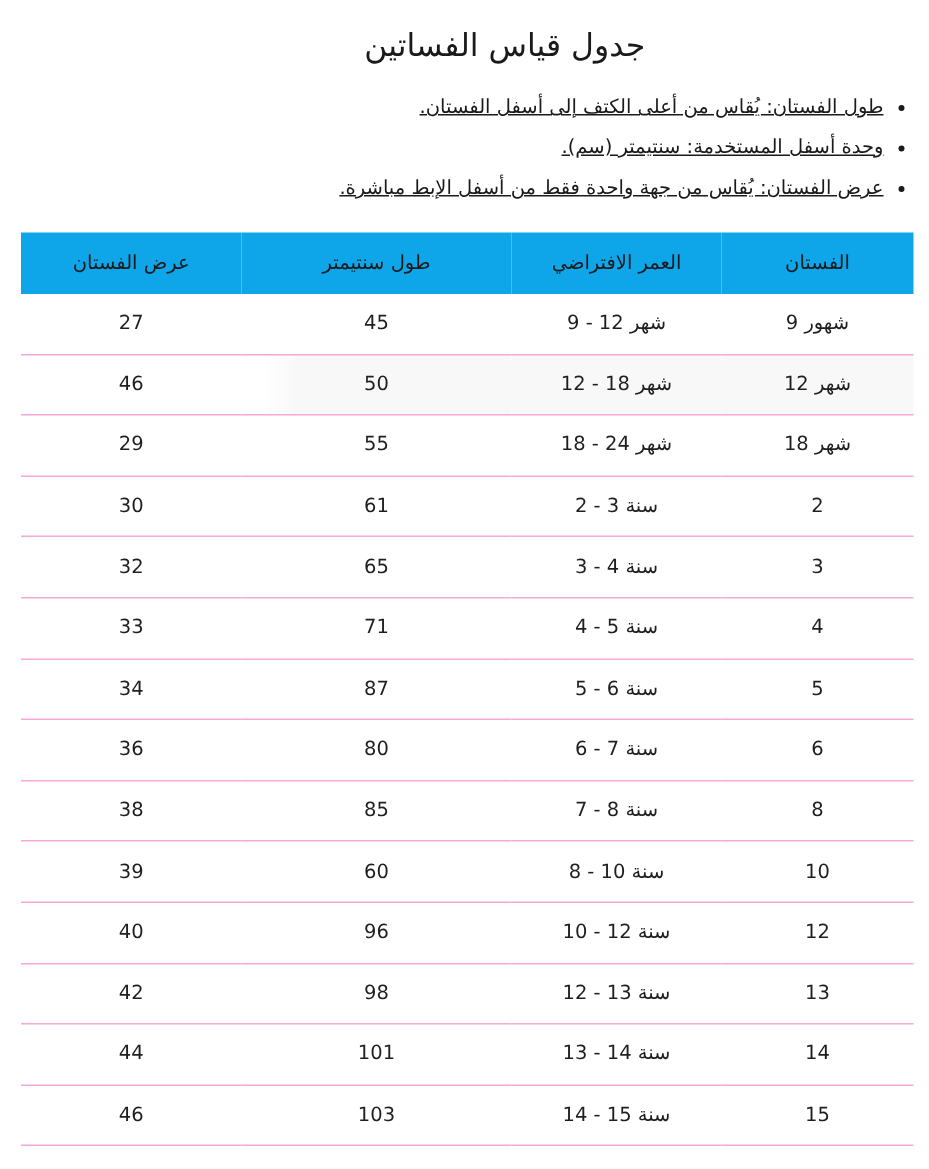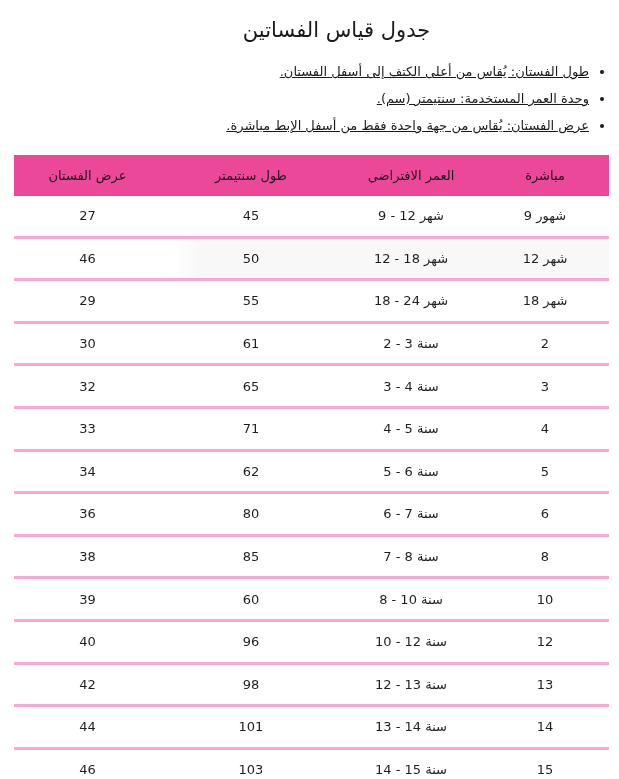--- a/index.html
+++ b/index.html
@@ -41,67 +41,67 @@
     margin: 16px 10px 0 10px;
     width: 595px;
     border-collapse: collapse;
     table-layout: fixed;
   }
   col.c-size   { width: 128px; }
   col.c-age    { width: 140px; }
   col.c-length { width: 180px; }
   col.c-width  { width: 147px; }
   thead th {
-    background: #ec4899;
+    background: #0ea5e9;
     height: 41px;
     padding: 0;
     font-size: 13px;
     font-weight: 400;
     text-align: center;
     color: #1a1a1a;
   }
   tbody td {
     height: 39.6px;
     padding: 0;
     font-size: 13px;
     text-align: center;
-    border-bottom: 3px solid #f9a8d4;
+    border-bottom: 1px solid #f9a8d4;
     color: #1f1f1f;
     background: transparent;
   }
   tbody td.ltr {
     direction: ltr;
   }
   tbody tr.highlight {
     background: linear-gradient(90deg, #ffffff 0px, #ffffff 160px, #f8f8f8 185px, #f8f8f8 100%);
   }
 </style>
 </head>
 <body>
 
 <div class="page">
 
   <h1 class="title">جدول قياس الفساتين</h1>
 
   <ul class="notes">
     <li>طول الفستان: يُقاس من أعلى الكتف إلى أسفل الفستان.</li>
-    <li>وحدة العمر المستخدمة: سنتيمتر (سم).</li>
+    <li>وحدة أسفل المستخدمة: سنتيمتر (سم).</li>
     <li>عرض الفستان: يُقاس من جهة واحدة فقط من أسفل الإبط مباشرة.</li>
   </ul>
 
   <table class="size-table">
     <colgroup>
       <col class="c-size">
       <col class="c-age">
       <col class="c-length">
       <col class="c-width">
     </colgroup>
     <thead>
       <tr>
-        <th>مباشرة</th>
+        <th>الفستان</th>
         <th>العمر الافتراضي</th>
         <th>طول سنتيمتر</th>
         <th>عرض الفستان</th>
       </tr>
     </thead>
     <tbody id="table-body">
         <tr>
           <td class="ltr">9 شهور</td>
           <td class="ltr">9 - 12 شهر</td>
           <td>45</td>
@@ -133,21 +133,21 @@
         </tr>
         <tr>
           <td class="ltr">4</td>
           <td class="ltr">4 - 5 سنة</td>
           <td>71</td>
           <td>33</td>
         </tr>
         <tr>
           <td class="ltr">5</td>
           <td class="ltr">5 - 6 سنة</td>
-          <td>62</td>
+          <td>87</td>
           <td>34</td>
         </tr>
         <tr>
           <td class="ltr">6</td>
           <td class="ltr">6 - 7 سنة</td>
           <td>80</td>
           <td>36</td>
         </tr>
         <tr>
           <td class="ltr">8</td>

